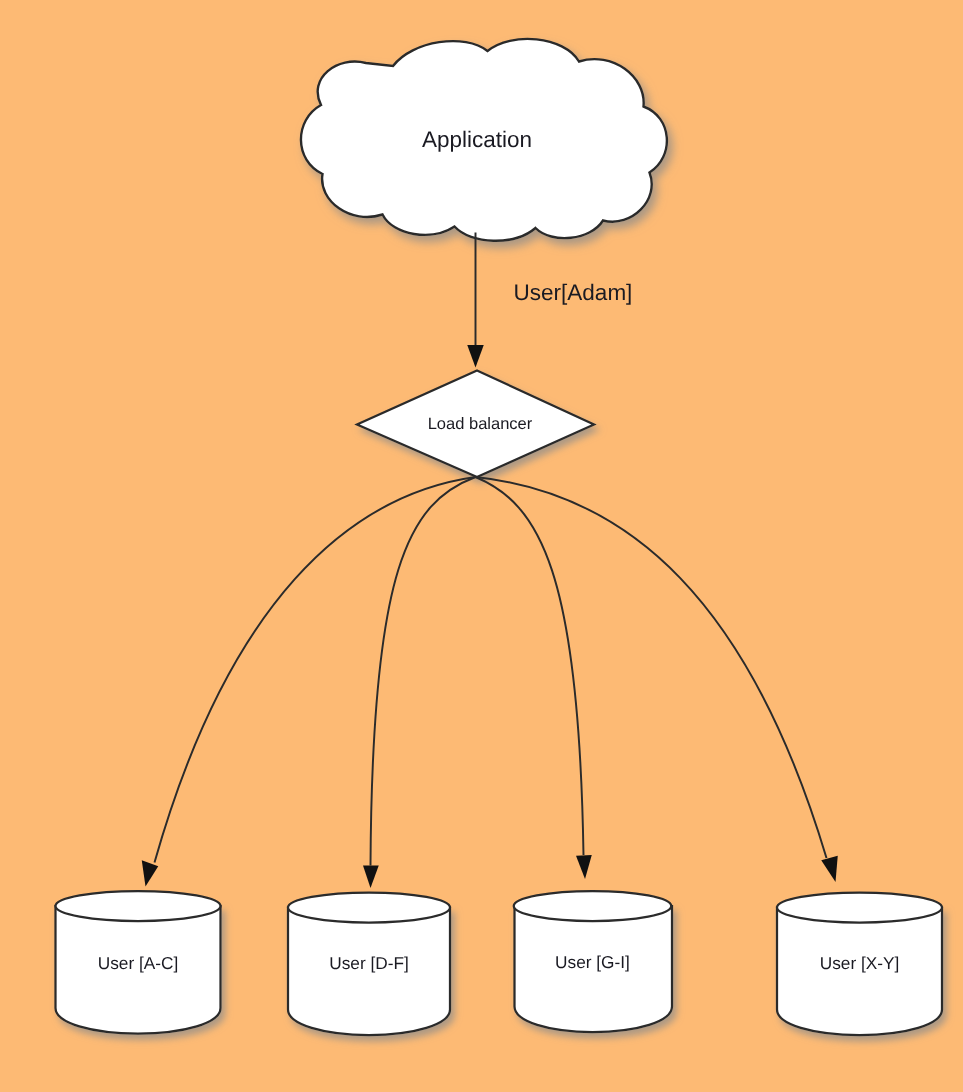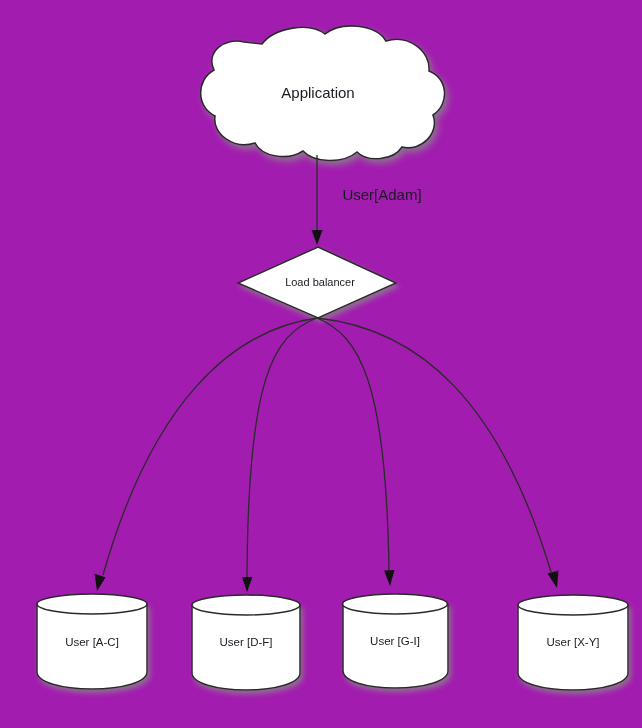--- a/index.html
+++ b/index.html
@@ -4,21 +4,21 @@
 <style>
   html, body {
     margin: 0;
     padding: 0;
     background: #ffffff;
   }
   #canvas {
     position: relative;
     width: 642px;
     height: 728px;
-    background: #a21caf;
+    background: #fdba74;
     overflow: hidden;
     font-family: "Liberation Sans", sans-serif;
   }
   #diagram-svg {
     position: absolute;
     left: 0;
     top: 0;
     width: 642px;
     height: 728px;
   }

